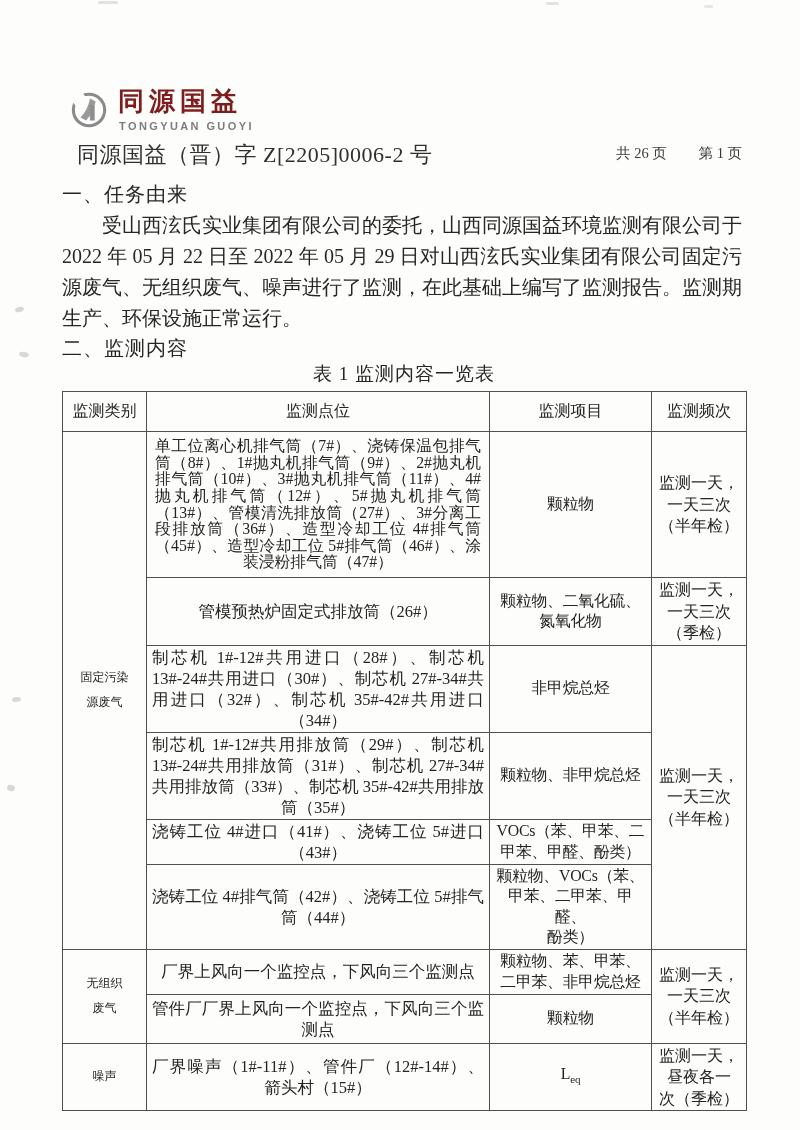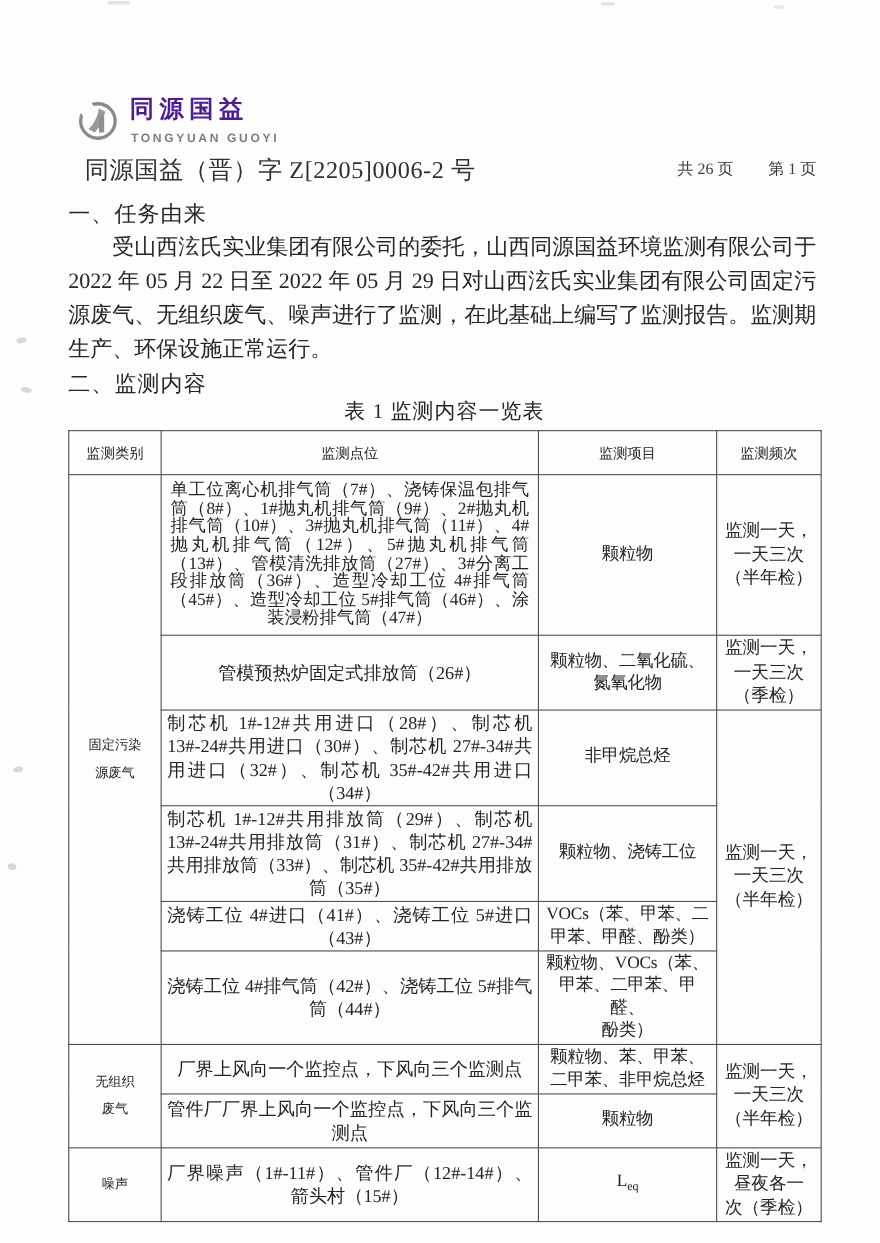--- a/index.html
+++ b/index.html
@@ -8,21 +8,21 @@
     position:relative; width:800px; height:1130px; margin:0 auto;
     background:#fdfdfc; overflow:hidden;
     font-family:"Liberation Serif","DejaVu Serif",serif;
     color:#262626;
   }
   
   .logo-mark { position:absolute; left:70px; top:91px; }
   .logo-cn {
     position:absolute; left:118px; top:84px;
     font-family:"Liberation Sans","DejaVu Sans",sans-serif;
-    font-size:22px; font-weight:700; letter-spacing:5px; color:#4c1d95;
+    font-size:26px; font-weight:700; letter-spacing:5px; color:#7f1d1d;
   }
   .logo-en {
     position:absolute; left:119px; top:120px;
     font-family:"Liberation Sans","DejaVu Sans",sans-serif;
     font-size:11px; font-weight:700; letter-spacing:2.4px; color:#7d7d7d;
   }
   .slogans {
     position:absolute; left:288px; top:88px; display:flex; gap:47px;
     font-family:"Liberation Sans","DejaVu Sans",sans-serif;
     font-size:26px; font-weight:700; color:#3e3e3e; letter-spacing:2px;
@@ -40,21 +40,21 @@
   
   .tbl-title { position:absolute; left:62px; top:361px; width:684px; text-align:center; font-size:19px; letter-spacing:1px; }
   table.monitor {
     position:absolute; left:62px; top:391px; width:684px;
     border-collapse:collapse; table-layout:fixed; font-size:16.5px; color:#242424;
   }
   table.monitor th, table.monitor td {
     border:1px solid #4f4f4f; vertical-align:middle;
     font-weight:normal; padding:1px 5px;
   }
-  table.monitor th { font-size:13px; text-align:center; }
+  table.monitor th { font-size:16px; text-align:center; }
   tr.hrow { height:40px; }
   tr.r1 { height:146px; } tr.r2 { height:58px; } tr.r3 { height:67px; }
   tr.r4 { height:66px; }  tr.r5 { height:41px; } tr.r6 { height:63px; }
   tr.r7 { height:45px; }  tr.r8 { height:49px; } tr.r9 { height:60px; }
   td.cat  { text-align:center; white-space:pre-line; line-height:25px; font-size:12px; }
   td.pt   { text-align:justify; text-align-last:center; line-height:21px; padding:2px 6px; }
   td.pt.dense { font-size:15.8px; line-height:16.6px; padding:2px 8px; }
   td.item { text-align:center; white-space:pre-line; line-height:20.5px; font-size:15.8px; letter-spacing:-0.2px; padding:1px 2px; }
   td.freq { text-align:center; white-space:pre-line; line-height:21.5px; font-size:16px; padding:1px 2px; }
   td.item sub { font-size:11px; }
@@ -135,21 +135,21 @@
     </tr>
     <tr class="r3">
       <td class="pt">制芯机 1#-12#共用进口（28#）、制芯机 13#-24#共用进口（30#）、制芯机 27#-34#共用进口（32#）、制芯机 35#-42#共用进口（34#）</td>
       <td class="item">非甲烷总烃</td>
       <td class="freq" rowspan="4">监测一天，
 一天三次
 （半年检）</td>
     </tr>
     <tr class="r4">
       <td class="pt">制芯机 1#-12#共用排放筒（29#）、制芯机 13#-24#共用排放筒（31#）、制芯机 27#-34#共用排放筒（33#）、制芯机 35#-42#共用排放筒（35#）</td>
-      <td class="item">颗粒物、浇铸工位</td>
+      <td class="item">颗粒物、非甲烷总烃</td>
     </tr>
     <tr class="r5">
       <td class="pt">浇铸工位 4#进口（41#）、浇铸工位 5#进口（43#）</td>
       <td class="item">VOCs（苯、甲苯、二
 甲苯、甲醛、酚类）</td>
     </tr>
     <tr class="r6">
       <td class="pt">浇铸工位 4#排气筒（42#）、浇铸工位 5#排气筒（44#）</td>
       <td class="item">颗粒物、VOCs（苯、
 甲苯、二甲苯、甲醛、

